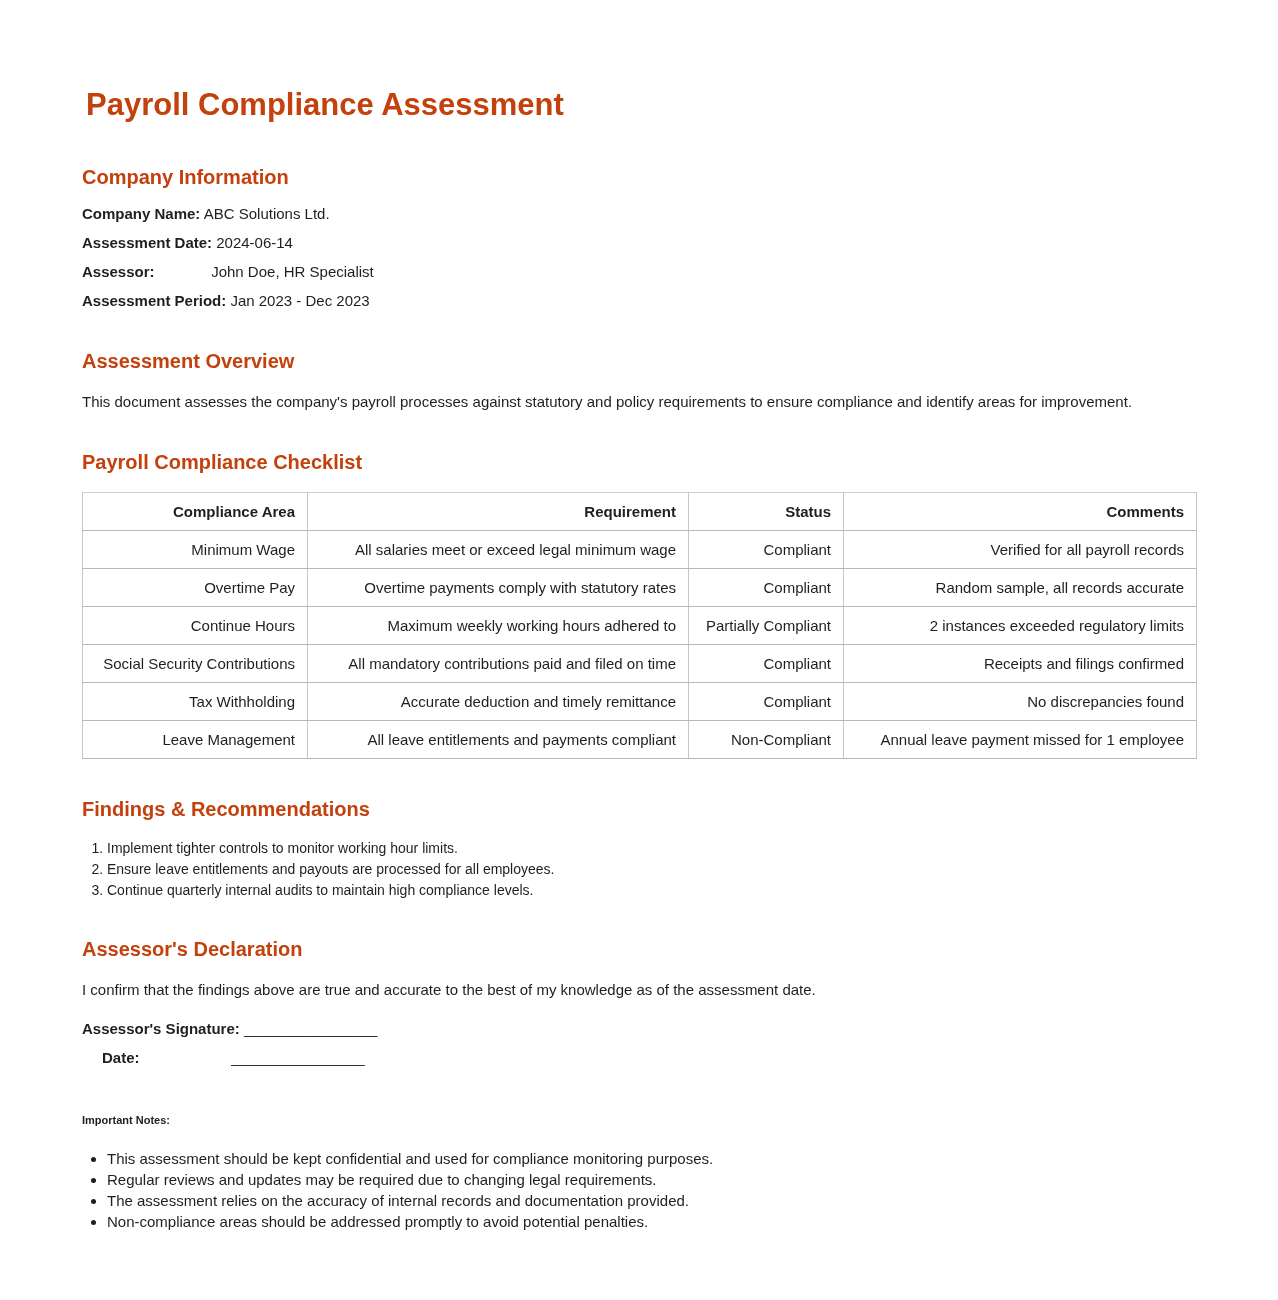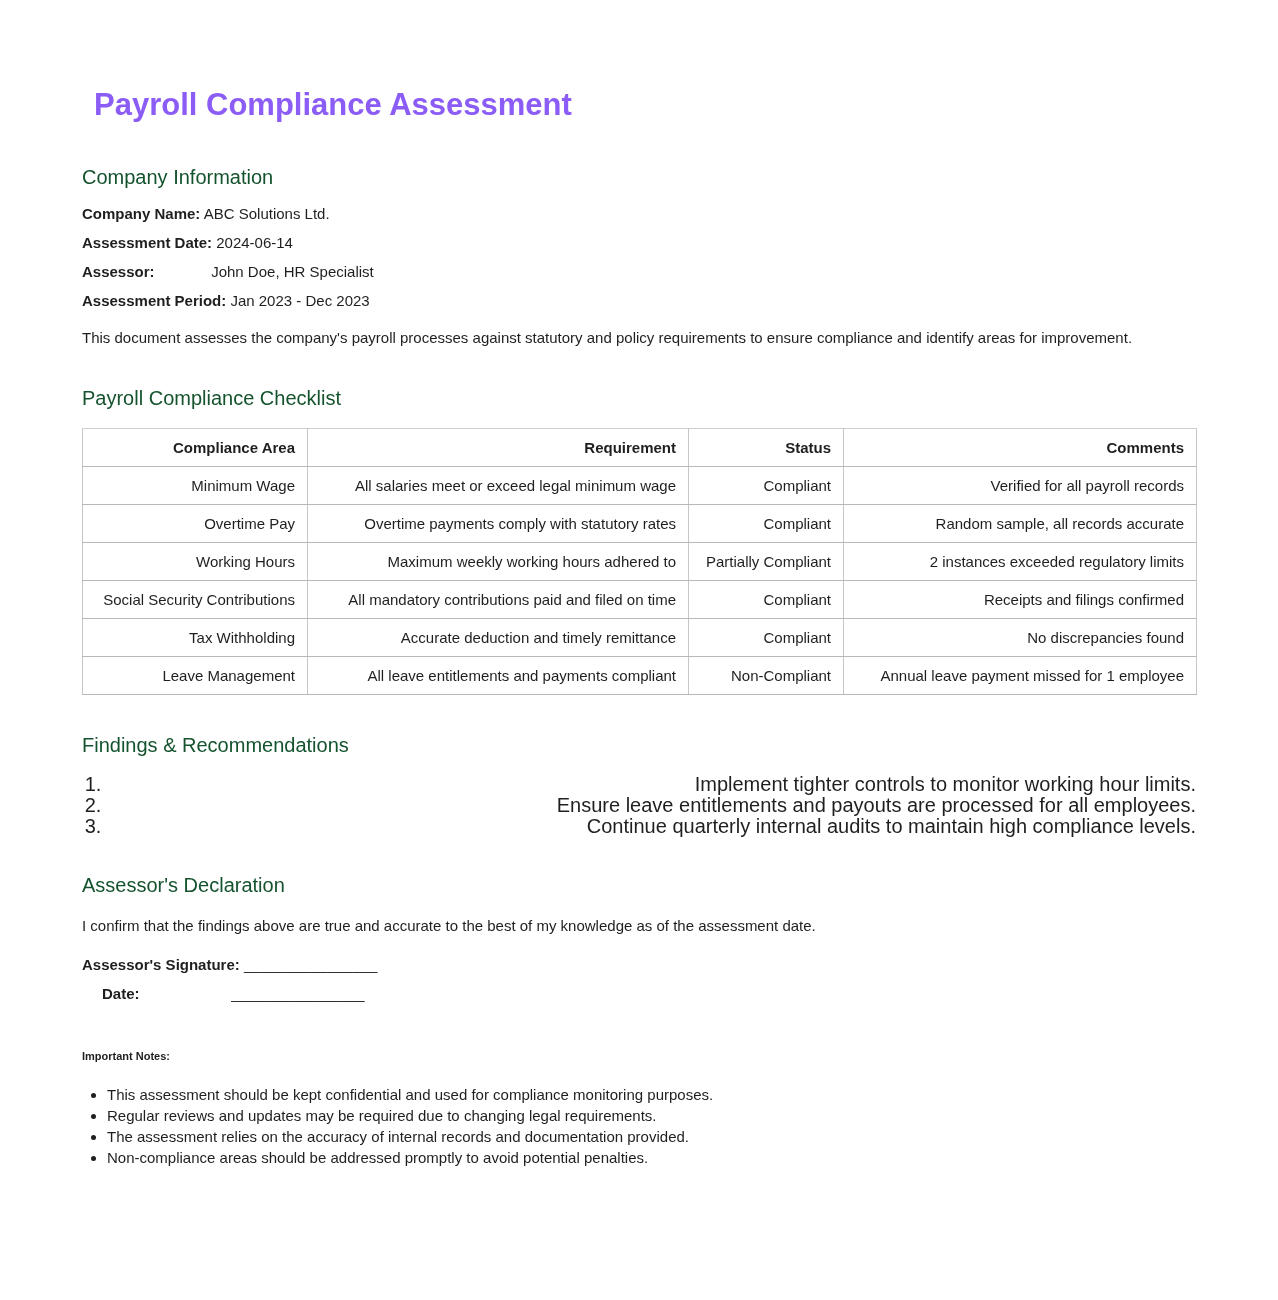--- a/index.html
+++ b/index.html
@@ -12,30 +12,30 @@
   .page {
     width: 1278px;
     min-height: 1300px;
     box-sizing: border-box;
     padding: 86px 82px 60px 82px;
     background: #ffffff;
   }
   h1 {
     font-size: 31px;
     font-weight: 700;
-    margin: 0 0 42px 12px;
+    margin: 0 0 42px 4px;
     line-height: 1.2;
-    color: #8b5cf6;
+    color: #c2410c;
   }
   h2 {
     font-size: 20px;
-    font-weight: 400;
+    font-weight: 700;
     margin: 40px 0 16px 0;
     line-height: 1.2;
-    color: #14532d;
+    color: #c2410c;
   }
   p { font-size: 15px; line-height: 17px; margin: 0 0 12px 0; }
   .field { margin: 0 0 12px 0; }
   .field .lbl { font-weight: 700; }
   .field .lbl.tabbed { display: inline-block; width: 125px; }
   .para { margin: 20px 0 0 0; }
   table.checklist {
     border-collapse: collapse;
     margin-top: 18px;
     table-layout: fixed;
@@ -55,23 +55,22 @@
     white-space: nowrap;
   }
   table.checklist th { font-weight: 700; }
   .col-area    { width: 225px; }
   .col-req     { width: 381px; }
   .col-status  { width: 155px; }
   .col-comment { width: 353px; }
   ol.findings {
     margin: 17px 0 0 0;
     padding-left: 25px;
-    font-size: 20px;
+    font-size: 14px;
     line-height: 21px;
-    text-align: right;
   }
   ol.findings li { margin: 0; }
   .sig-row { margin: 0 0 12px 0; }
   .sig-row .lbl { font-weight: 700; }
   .sig-row .lbl.tabbed { display: inline-block; width: 125px; margin-left: 20px; }
   .notes-heading {
     font-size: 11px;
     font-weight: 700;
     margin: 46px 0 0 0;
   }
@@ -102,20 +101,21 @@
   </p>
   <p class="field">
     <span class="lbl tabbed">Assessor:</span>
     <span>John Doe, HR Specialist</span>
   </p>
   <p class="field">
     <span class="lbl">Assessment Period:</span>
     <span>Jan 2023 - Dec 2023</span>
   </p>
 
+  <h2>Assessment Overview</h2>
   <p class="para">This document assesses the company's payroll processes against statutory and policy requirements to ensure compliance and identify areas for improvement.</p>
 
   <h2>Payroll Compliance Checklist</h2>
 
   <table class="checklist">
     <colgroup>
       <col class="col-area">
         <col class="col-req">
         <col class="col-status">
         <col class="col-comment">
@@ -135,21 +135,21 @@
         <td>Compliant</td>
         <td>Verified for all payroll records</td>
       </tr>
       <tr>
         <td>Overtime Pay</td>
         <td>Overtime payments comply with statutory rates</td>
         <td>Compliant</td>
         <td>Random sample, all records accurate</td>
       </tr>
       <tr>
-        <td>Working Hours</td>
+        <td>Continue Hours</td>
         <td>Maximum weekly working hours adhered to</td>
         <td>Partially Compliant</td>
         <td>2 instances exceeded regulatory limits</td>
       </tr>
       <tr>
         <td>Social Security Contributions</td>
         <td>All mandatory contributions paid and filed on time</td>
         <td>Compliant</td>
         <td>Receipts and filings confirmed</td>
       </tr>

